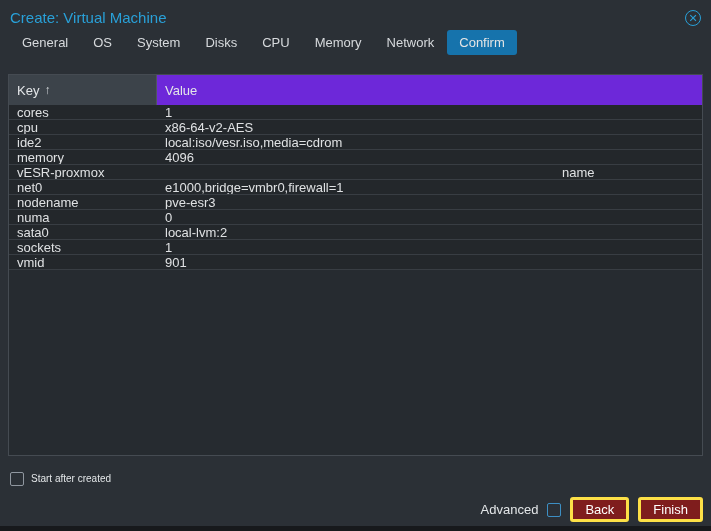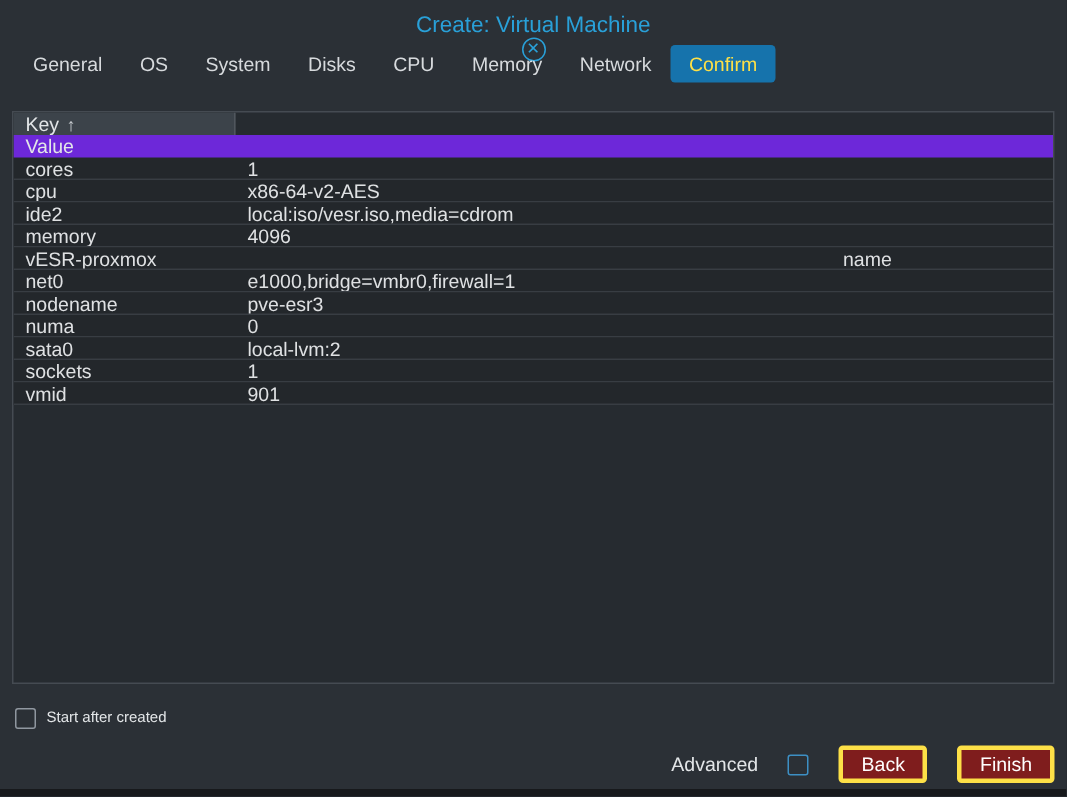--- a/index.html
+++ b/index.html
@@ -7,49 +7,49 @@
   body {
     background: #2b3036;
     font-family: "Liberation Sans", sans-serif;
     color: #dfe1e3;
     position: relative;
   }
 
   
   .dlg-header {
     display: flex; align-items: center; justify-content: space-between;
-    padding: 8px 10px 4px 10px; height: 31px; flex-direction: column;
+    padding: 8px 10px 4px 10px; height: 31px;
   }
   .dlg-title { color: #29a0d8; font-size: 15px; }
   .close-btn {
     width: 16px; height: 16px; border: 1px solid #29a0d8; border-radius: 50%;
     color: #29a0d8; font-size: 11px; line-height: 14px; text-align: center;
     cursor: pointer; user-select: none;
   }
 
   
   .tab-bar {
     display: flex; align-items: center; gap: 1px;
     padding: 2px 10px 8px 10px; height: 29px;
   }
   .tab {
     padding: 5px 12px; font-size: 13px; color: #d7dadd;
     border-radius: 3px; cursor: pointer; white-space: nowrap;
   }
-  .tab.active { background: #1673ac; color: #fde047; text-align: right; }
+  .tab.active { background: #1673ac; color: #e5e5e5; text-align: right; }
 
   
   .grid {
     margin: 14px 8px 0 8px;
     border: 1px solid #454b52;
     height: 382px;
     background: #262b30;
     overflow: hidden;
   }
-  .grid-header { display: flex; height: 30px; font-size: 13px; flex-direction: column; }
+  .grid-header { display: flex; height: 30px; font-size: 13px; }
   .grid-header .hcell {
     display: flex; align-items: center; padding: 0 8px; color: #e3e6e8;
   }
   .hcell.key-col {
     width: 148px; background: #3c434a; border-right: 1px solid #50565d;
     cursor: pointer;
   }
   .hcell.value-col { flex: 1; background: #6d28d9; }
   .sort-arrow { margin-left: 5px; font-size: 12px; color: #cfd3d7; }
 
@@ -70,21 +70,21 @@
   .checkbox {
     width: 14px; height: 14px; border: 1px solid #9097a0;
     background: transparent; border-radius: 2px; cursor: pointer; flex: 0 0 auto;
   }
   .start-label { font-size: 10px; color: #e3e6e8; }
 
   
   .footer {
     position: absolute; left: 0; right: 0; bottom: 5px;
     display: flex; align-items: center; justify-content: flex-end;
-    gap: 20px; padding: 4px 8px; height: 33px;
+    gap: 9px; padding: 4px 8px; height: 33px;
   }
   .advanced-label { font-size: 13px; color: #e3e6e8; }
   .checkbox.advanced { border-color: #3d8fc4; }
   .btn {
     min-width: 58px; height: 25px; padding: 0 12px;
     background: #7f1d1d; border: 3px solid #fde047; border-radius: 3px;
     color: #ffffff; font-size: 13px; cursor: pointer;
     font-family: "Liberation Sans", sans-serif;
   }
   .bottom-strip {

